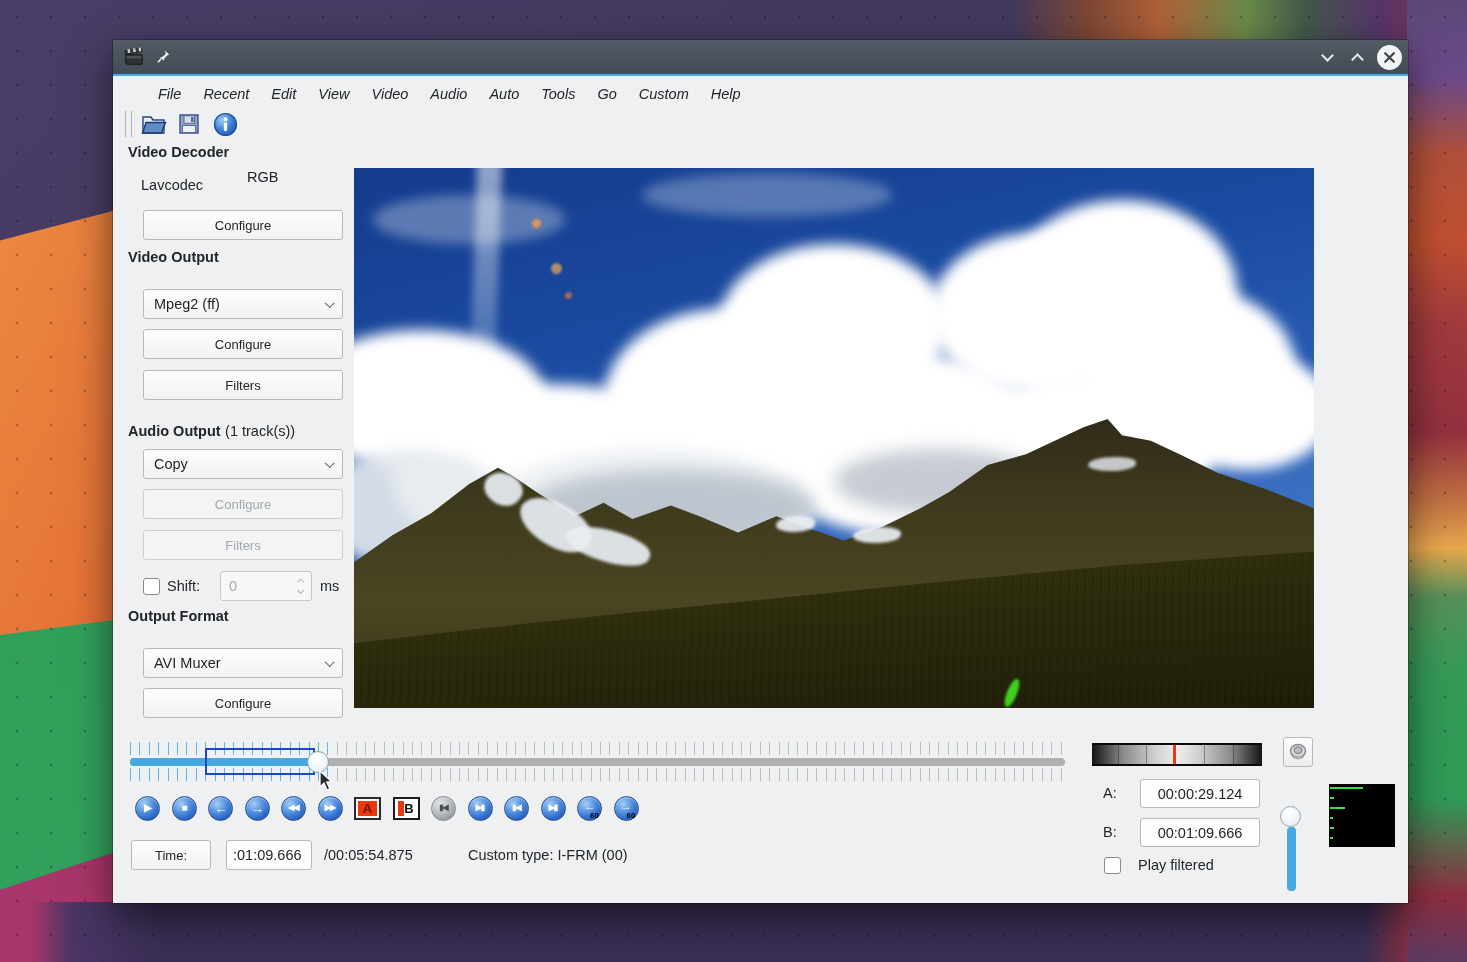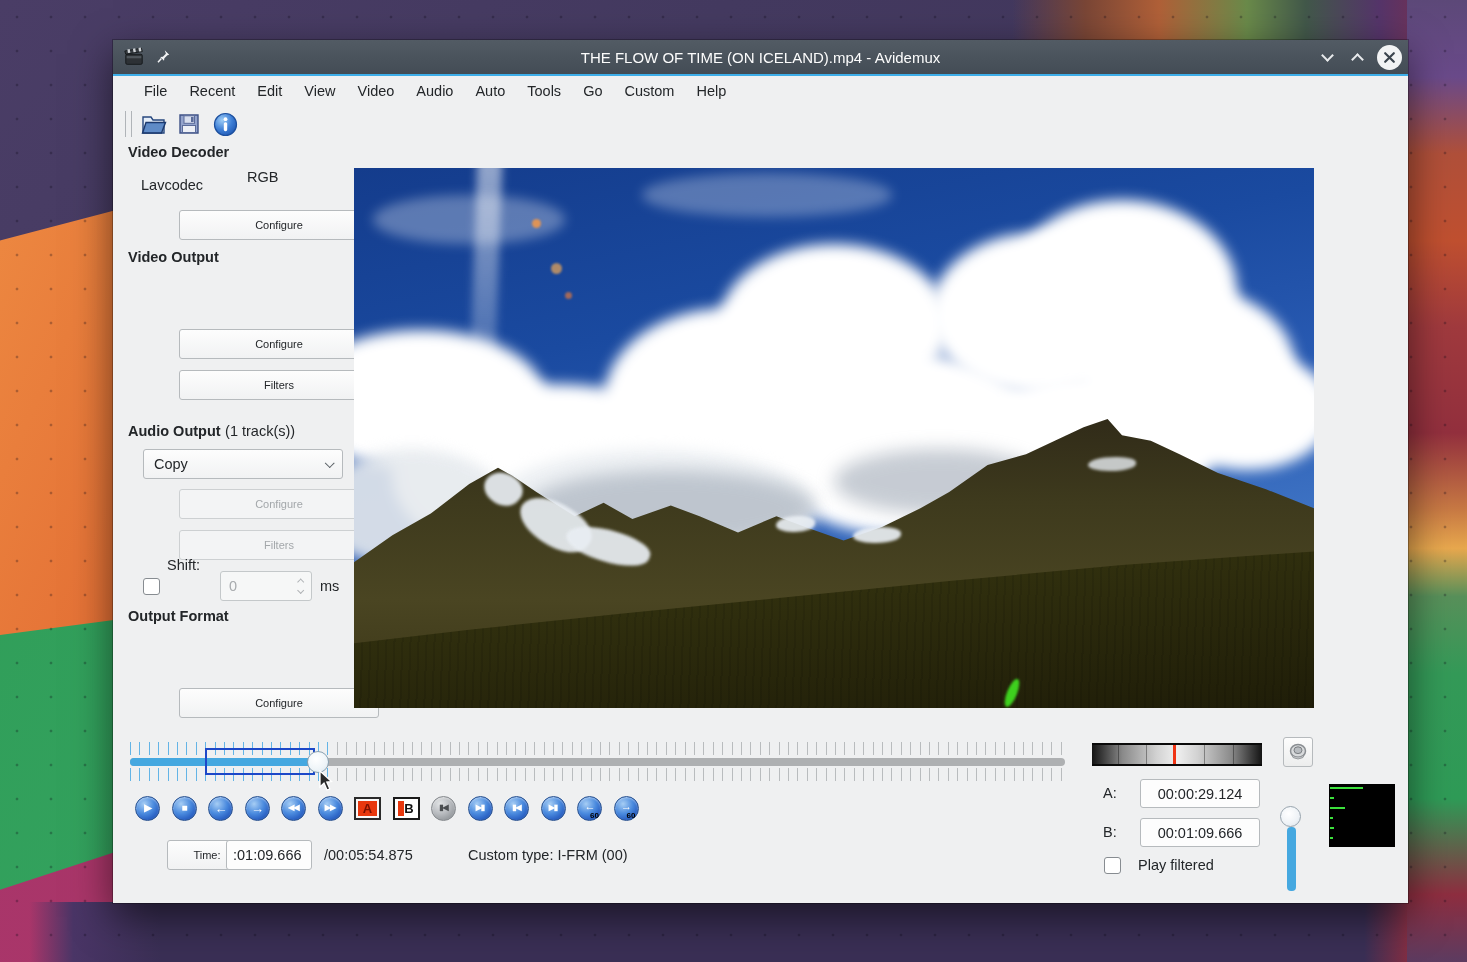--- a/index.html
+++ b/index.html
@@ -30,32 +30,32 @@
   .titlebar { left:0; top:0; width:100%; height:34px; background:linear-gradient(180deg,#525b64,#434c55); display:flex; align-items:center; }
   .title-text { position:absolute; left:0; right:0; text-align:center; color:#fcfcfc; font-size:15px; }
   .tb-icon { width:22px; height:22px; margin-left:10px; }
   .win-ctrl { position:absolute; top:0; height:34px; display:flex; align-items:center; justify-content:center; width:30px; }
   .chev-css { border:solid #e8eaec; border-width:0 2px 2px 0; padding:3.5px; display:inline-block; }
   .chev-down { transform:rotate(45deg); margin-top:-4px; }
   .chev-up { transform:rotate(-135deg); margin-top:4px; }
   .close-circle { width:25px; height:25px; border-radius:50%; background:#f2f3f4; display:flex; align-items:center; justify-content:center; }
   .accent-line { left:0; top:34px; width:100%; height:2px; background:#3daee9; }
 
-  .menubar { left:0; top:36px; width:100%; height:30px; background:#eff0f1; display:flex; align-items:center; padding-left:20px; }
+  .menubar { left:0; top:36px; width:100%; height:30px; background:#eff0f1; display:flex; align-items:flex-end; padding-left:34px;font-style:italic; }
   .menu-item { font-size:14.5px; color:#232629; padding:4px 11px; cursor:default; }
 
   .toolbar { left:0; top:66px; width:100%; height:36px; display:flex; align-items:center; }
   .tool-handle { width:7px; height:26px; margin-left:12px; border-left:1px solid #b0b4b8; border-right:1px solid #b0b4b8; }
   .tool-btn { width:30px; height:30px; margin-left:6px; display:flex; align-items:center; justify-content:center; }
 
   
   .heading { font-size:14.5px; font-weight:bold; color:#232629; }
   .plain { font-size:14.5px; color:#232629; }
   .btn { width:200px; height:30px; background:linear-gradient(180deg,#fdfdfd,#f1f2f3); border:1px solid #b6babd; border-radius:3px;
-    display:flex; align-items:center; justify-content:center; font-size:11px; color:#232629;margin-left:36px; }
+    display:flex; align-items:center; justify-content:center; font-size:13px; color:#232629; }
   .btn.disabled { color:#a3a7aa; background:#f3f4f5; border-color:#cdd0d2; }
   .select { width:200px; height:30px; background:linear-gradient(180deg,#fdfdfd,#f1f2f3); border:1px solid #b6babd; border-radius:3px;
     display:flex; align-items:center; padding:0 10px; font-size:14.5px; color:#232629; }
   .sel-chev { margin-left:auto; border:solid #5a6066; border-width:0 1.6px 1.6px 0; padding:2.8px; transform:rotate(45deg) translateY(-2px); }
   .checkbox { width:17px; height:17px; background:#fff; border:1px solid #878c91; border-radius:3px; display:inline-block; }
   .spinbox { width:92px; height:30px; background:#f6f7f7; border:1px solid #c4c8ca; border-radius:3px; display:flex; align-items:center; padding:0 8px; }
   .spin-val { color:#a8abae; font-size:14.5px; }
   .spin-arrows { margin-left:auto; display:flex; flex-direction:column; gap:3px; }
   .spin-chev { border:solid #b0b3b6; border-width:0 1.5px 1.5px 0; padding:2.2px; display:block; }
   .spin-up { transform:rotate(-135deg); } .spin-dn { transform:rotate(45deg); }
@@ -149,21 +149,20 @@
       <polygon points="3,9 21,6 20,2.5 2,5.5" fill="#3a3f44" stroke="#15181a"></polygon>
       <rect x="5" y="3.6" width="2.6" height="4" transform="rotate(-10 6 5)" fill="#cfd3d7"></rect>
       <rect x="11" y="2.8" width="2.6" height="4" transform="rotate(-10 12 4)" fill="#cfd3d7"></rect>
       <rect x="17" y="2" width="2.6" height="4" transform="rotate(-10 18 3)" fill="#cfd3d7"></rect>
       <rect x="4" y="11" width="16" height="2.4" fill="#50565c"></rect>
     </svg>
     <svg class="tb-icon" viewBox="0 0 24 24" style="width:18px;height:18px">
       <path d="M13 3 L19 9 L16.5 9.5 L12.5 13.5 L12 17 L7 12 L10.5 11.5 L14.5 7.5 Z" fill="#f4f5f6"></path>
       <line x1="8.5" y1="14" x2="4" y2="19" stroke="#f4f5f6" stroke-width="2"></line>
     </svg>
-    <span class="title-text">THE FLOW OF TIME (ON ICELAND).mp4 - Avidemux</span>
     <div class="win-ctrl" style="right:66px">
         <span class="chev-css chev-down"></span>
       </div>
     <div class="win-ctrl" style="right:36px">
         <span class="chev-css chev-up"></span>
       </div>
     <div class="win-ctrl" style="right:4px">
       <span class="close-circle">
         <svg width="13" height="13" viewBox="0 0 12 12">
             <path d="M2 2 L10 10 M10 2 L2 10" stroke="#3b444d" stroke-width="2" stroke-linecap="round"></path>
@@ -221,20 +220,24 @@
   </div>
 
   <span class="abs heading" style="left:15px;top:104px">Video Decoder</span>
   <span class="abs plain" style="left:28px;top:137px">Lavcodec</span>
   <span class="abs plain" style="left:134px;top:129px">RGB</span>
   <div class="abs btn" style="left:30px;top:170px">
     <span>Configure</span>
   </div>
 
   <span class="abs heading" style="left:15px;top:209px">Video Output</span>
+  <div class="abs select" style="left:30px;top:249px">
+    <span>Mpeg2 (ff)</span>
+    <span class="sel-chev"></span>
+  </div>
   <div class="abs btn" style="left:30px;top:289px">
     <span>Configure</span>
   </div>
   <div class="abs btn" style="left:30px;top:330px">
     <span>Filters</span>
   </div>
 
   <span class="abs" style="left:15px;top:382px">
     <span class="heading">Audio Output</span>
     <span class="plain">(1 track(s))</span>
@@ -243,31 +246,35 @@
     <span>Copy</span>
     <span class="sel-chev"></span>
   </div>
   <div class="abs btn disabled" style="left:30px;top:449px">
     <span>Configure</span>
   </div>
   <div class="abs btn disabled" style="left:30px;top:490px">
     <span>Filters</span>
   </div>
   <span class="abs checkbox" style="left:30px;top:538px"></span>
-  <span class="abs plain" style="left:54px;top:517px">Shift:</span>
+  <span class="abs plain" style="left:54px;top:538px">Shift:</span>
   <div class="abs spinbox" style="left:107px;top:531px">
     <span class="spin-val">0</span>
     <span class="spin-arrows">
       <span class="spin-chev spin-up"></span>
         <span class="spin-chev spin-dn"></span>
     </span>
   </div>
   <span class="abs plain" style="left:207px;top:538px">ms</span>
 
   <span class="abs heading" style="left:15px;top:568px">Output Format</span>
+  <div class="abs select" style="left:30px;top:608px">
+    <span>AVI Muxer</span>
+    <span class="sel-chev"></span>
+  </div>
   <div class="abs btn" style="left:30px;top:648px">
     <span>Configure</span>
   </div>
 
   <div class="abs video">
     <div class="beam"></div>
     <div class="cloud" style="left:2%;top:5%;width:20%;height:9%;opacity:.3;filter:blur(6px)"></div>
     <div class="cloud" style="left:30%;top:1%;width:26%;height:8%;opacity:.28;filter:blur(6px)"></div>
     <div class="flare" style="left:18.5%;top:9.5%;width:9px;height:9px;background:#ff9a40;opacity:.8"></div>
     <div class="flare" style="left:20.5%;top:17.5%;width:11px;height:11px;background:#ffb050;opacity:.65"></div>

